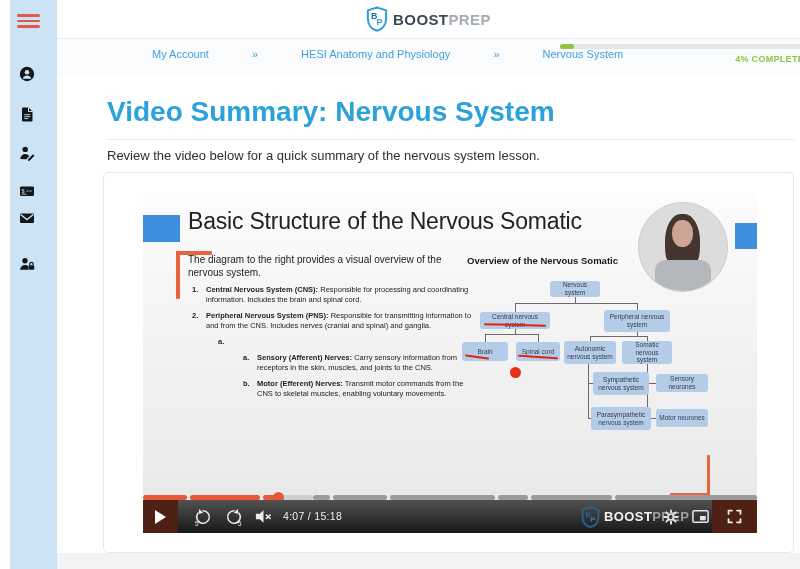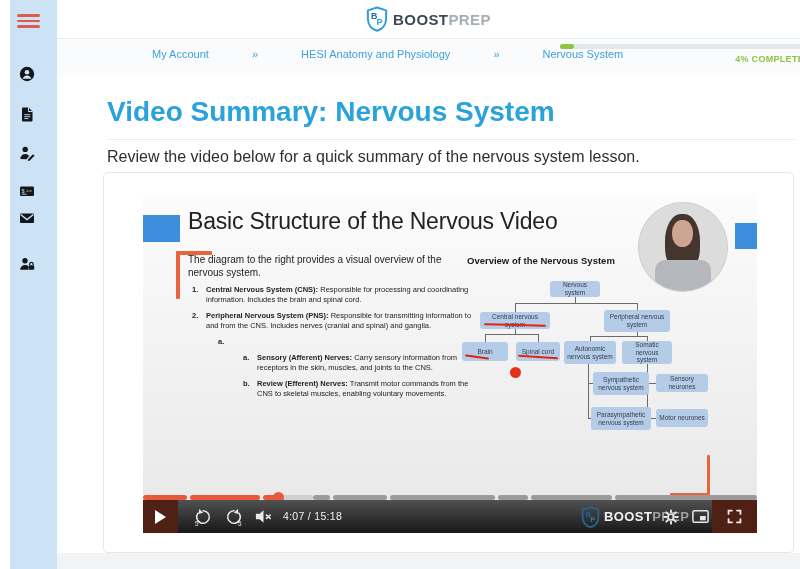--- a/index.html
+++ b/index.html
@@ -19,21 +19,21 @@
   
   .band{position:absolute;left:57px;top:39px;right:0;height:36px;background:#fafbfc;}
   .crumb{position:absolute;left:55px;top:9px;font-size:11px;color:#41a0dd;white-space:nowrap;}
   .crumb span{cursor:pointer;padding-left:40px;}
   .ptrack{position:absolute;left:503px;top:5px;width:300px;height:5px;background:#e3e7ea;border-radius:3px;}
   .pfill{height:5px;width:14px;background:#8cc53f;border-radius:3px;}
   .plabel{position:absolute;top:15px;right:-4px;font-size:9px;font-weight:bold;color:#8cc53f;letter-spacing:.3px;white-space:nowrap;}
   
   .page-title{position:absolute;left:107px;top:96px;font-size:28px;font-weight:bold;color:#2aa2dc;}
   .title-rule{position:absolute;left:107px;top:139px;width:688px;height:1px;background:#e9ecee;}
-  .page-desc{position:absolute;left:107px;top:148px;font-size:16px;color:#2f2f2f;}
+  .page-desc{position:absolute;left:107px;top:148px;font-size:13px;color:#2f2f2f;}
   .card{position:absolute;left:103px;top:172px;width:691px;height:381px;background:#fff;border:1px solid #e5e8ea;border-radius:5px;box-sizing:border-box;}
   .bottom-strip{position:absolute;left:57px;top:553px;right:0;height:16px;background:#f1f3f5;}
   
   .video{position:absolute;left:143px;top:193px;width:614px;height:340px;overflow:hidden;background:linear-gradient(#fcfcfc,#e7e7e7);}
   .slide-title{position:absolute;left:45px;top:15px;width:480px;font-size:23px;color:#202226;letter-spacing:-.2px;}
   .blue-rect{position:absolute;background:#3e8ede;}
   .webcam{position:absolute;left:496px;top:10px;width:88px;height:88px;border-radius:50%;background:#dcdcdc;overflow:hidden;box-shadow:0 0 0 1px #cfcfcf;}
   .wc-hair{position:absolute;left:26px;top:11px;width:35px;height:60px;border-radius:45%;background:#44352f;}
   .wc-face{position:absolute;left:33px;top:17px;width:21px;height:27px;border-radius:46%;background:#cda592;}
   .wc-body{position:absolute;left:16px;top:57px;width:56px;height:34px;border-radius:10px;background:#b4b8bc;}
@@ -140,21 +140,21 @@
 
   <h1 class="page-title" style="margin:0">Video Summary: Nervous System</h1>
   <div class="title-rule"></div>
   <div class="page-desc">Review the video below for a quick summary of the nervous system lesson.</div>
 
   <div class="card"></div>
   <div class="video">
 
     <div class="blue-rect" style="left:0;top:22px;width:37px;height:27px;"></div>
     <div class="blue-rect" style="right:0;top:30px;width:22px;height:26px;"></div>
-    <div class="slide-title">Basic Structure of the Nervous Video</div>
+    <div class="slide-title">Basic Structure of the Nervous Somatic</div>
 
     <div class="webcam">
       <div class="wc-hair"></div>
       <div class="wc-face"></div>
       <div class="wc-body"></div>
     </div>
 
     <div class="ann" style="left:33px;top:58px;width:36px;height:4px;"></div>
     <div class="ann" style="left:33px;top:58px;width:4px;height:48px;"></div>
     <div class="ann" style="left:564px;top:262px;width:3px;height:42px;"></div>
@@ -172,25 +172,25 @@
       </div>
       <div class="sl-item lvl1">
         <span class="sl-num">a.</span>
       </div>
       <div class="sl-item lvl2">
         <span class="sl-num">a.</span>
         <span><b>Sensory (Afferent) Nerves:</b> <span>Carry sensory information from receptors in the skin, muscles, and joints to the CNS.</span></span>
       </div>
       <div class="sl-item lvl2">
         <span class="sl-num">b.</span>
-        <span><b>Review (Efferent) Nerves:</b> <span>Transmit motor commands from the CNS to skeletal muscles, enabling voluntary movements.</span></span>
-      </div>
-    </div>
-
-    <div class="diag-title">Overview of the Nervous System</div>
+        <span><b>Motor (Efferent) Nerves:</b> <span>Transmit motor commands from the CNS to skeletal muscles, enabling voluntary movements.</span></span>
+      </div>
+    </div>
+
+    <div class="diag-title">Overview of the Nervous Somatic</div>
 
     <div class="cline" style="left:432px;top:104px;width:1px;height:6px;"></div>
     <div class="cline" style="left:372px;top:110px;width:122px;height:1px;"></div>
     <div class="cline" style="left:372px;top:110px;width:1px;height:9px;"></div>
     <div class="cline" style="left:494px;top:110px;width:1px;height:7px;"></div>
     <div class="cline" style="left:372px;top:136px;width:1px;height:5px;"></div>
     <div class="cline" style="left:342px;top:141px;width:53px;height:1px;"></div>
     <div class="cline" style="left:342px;top:141px;width:1px;height:8px;"></div>
     <div class="cline" style="left:395px;top:141px;width:1px;height:8px;"></div>
     <div class="cline" style="left:494px;top:139px;width:1px;height:4px;"></div>

